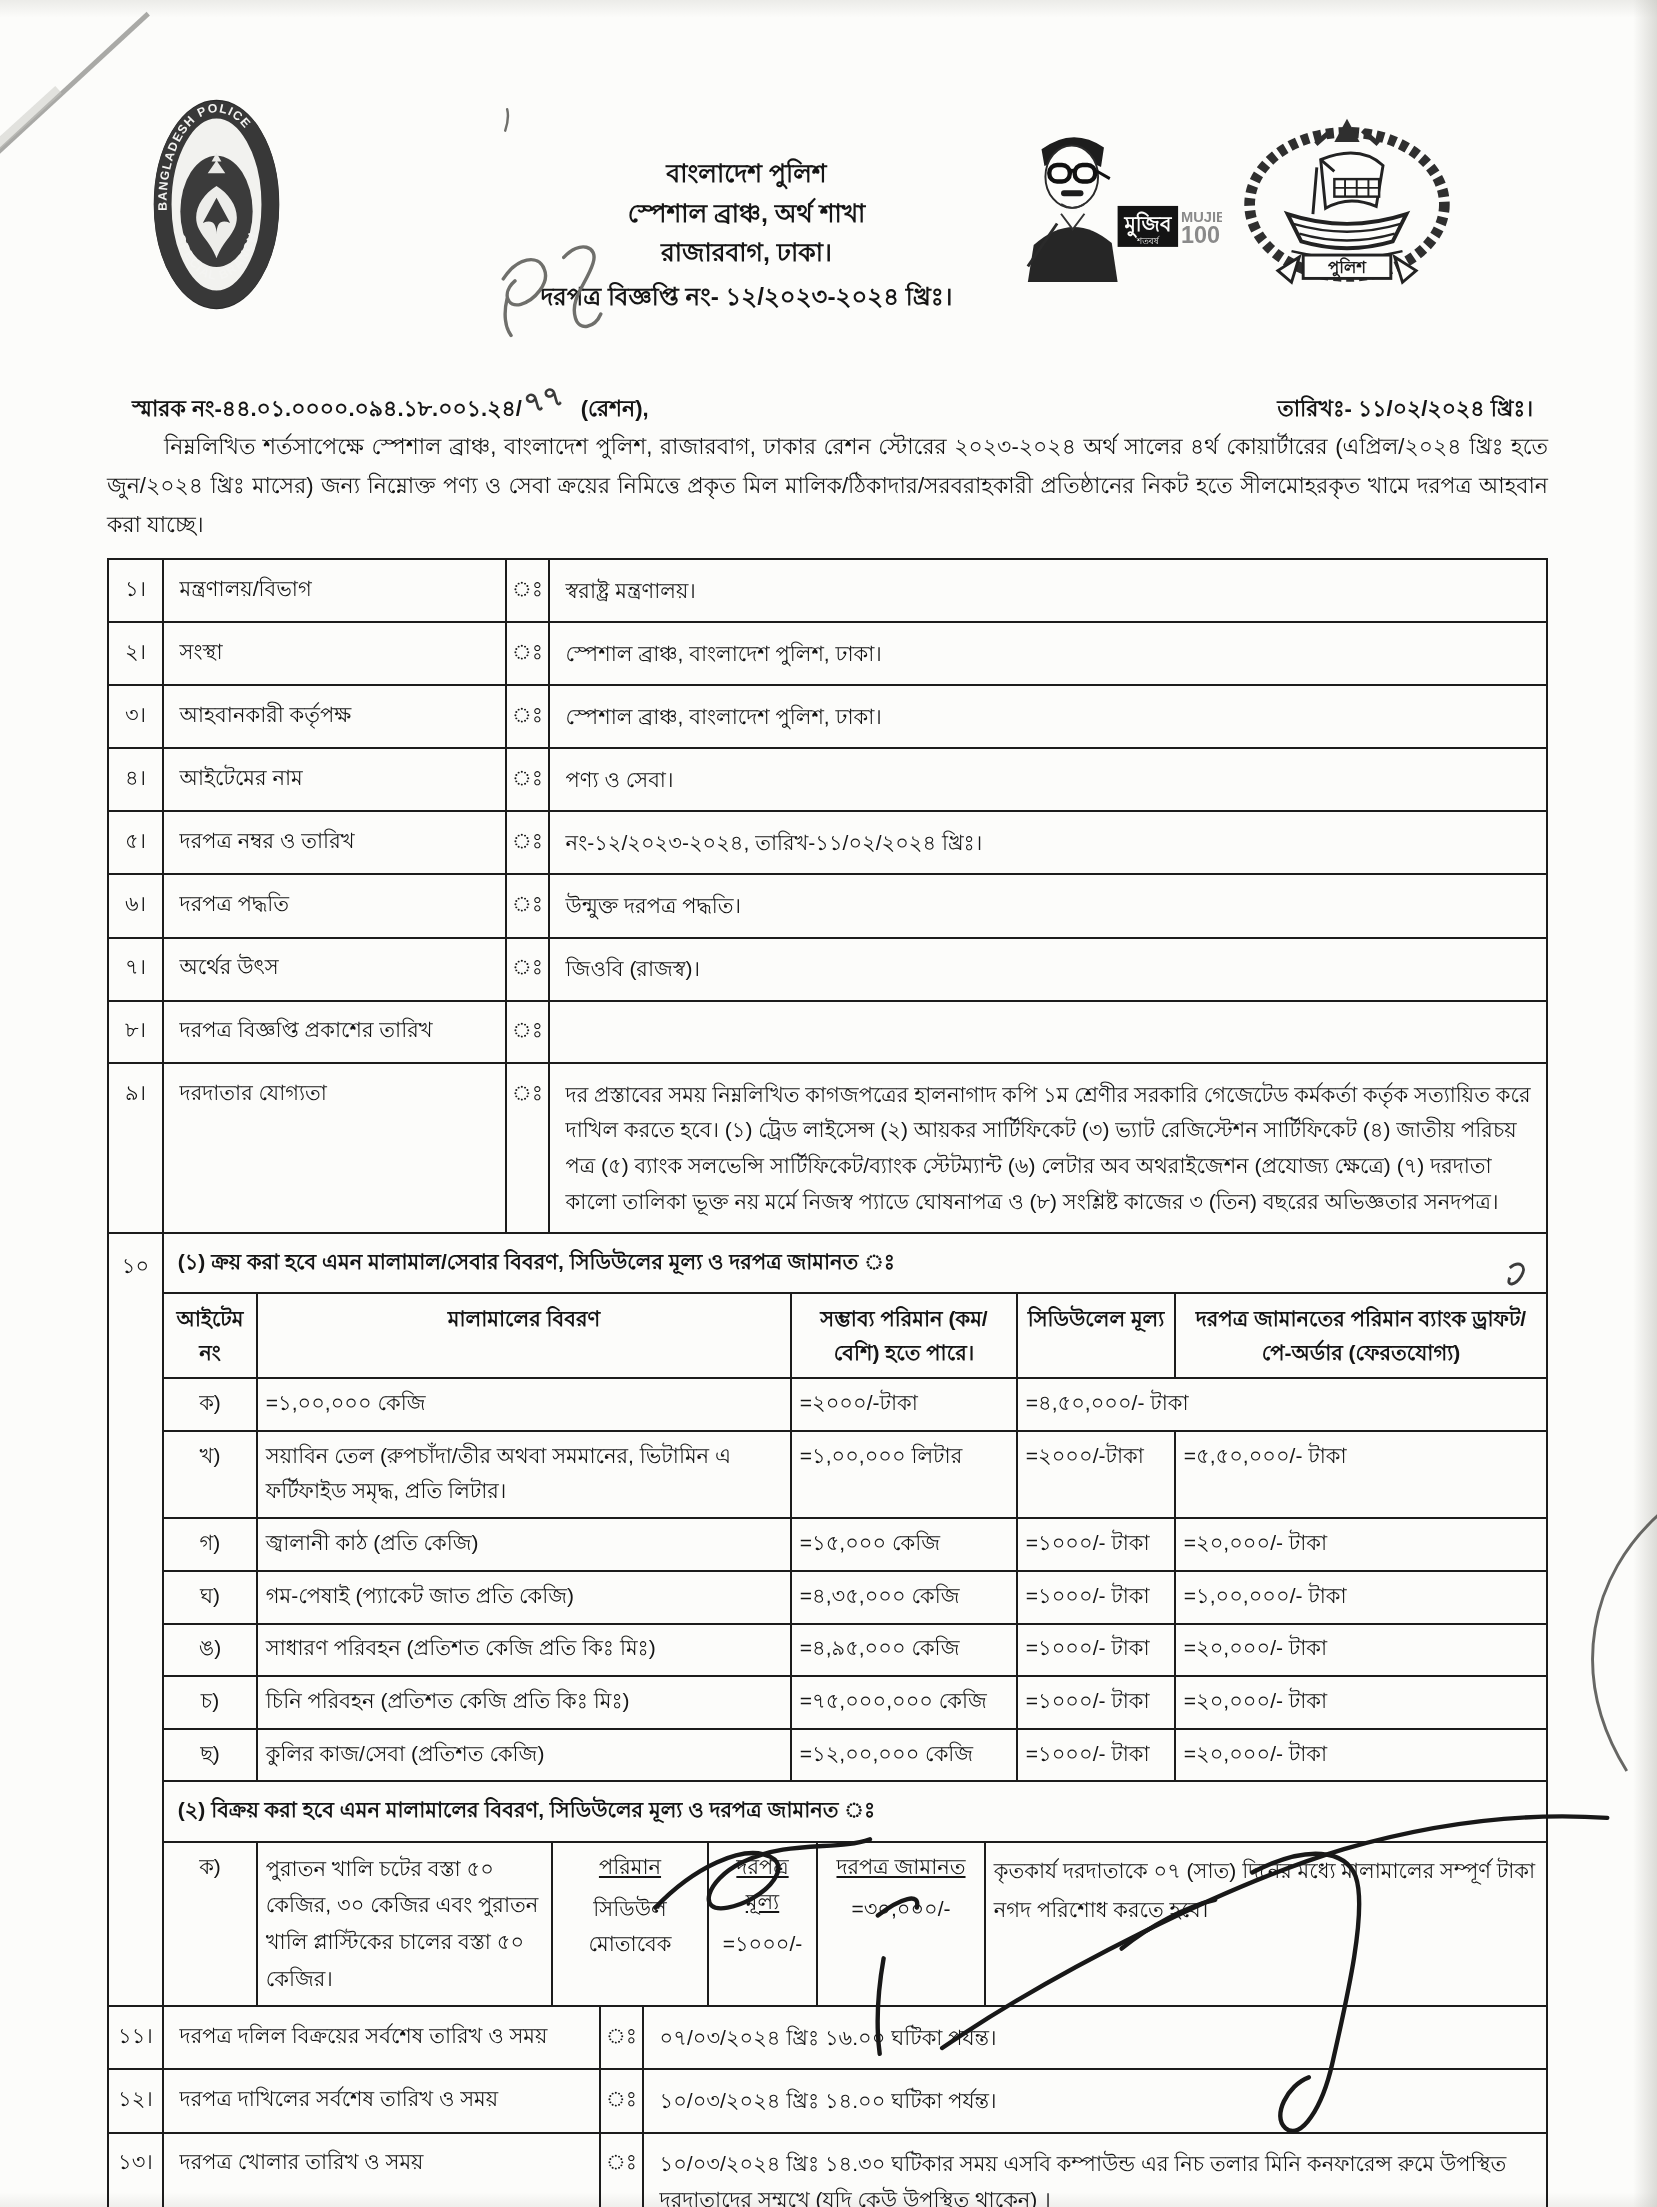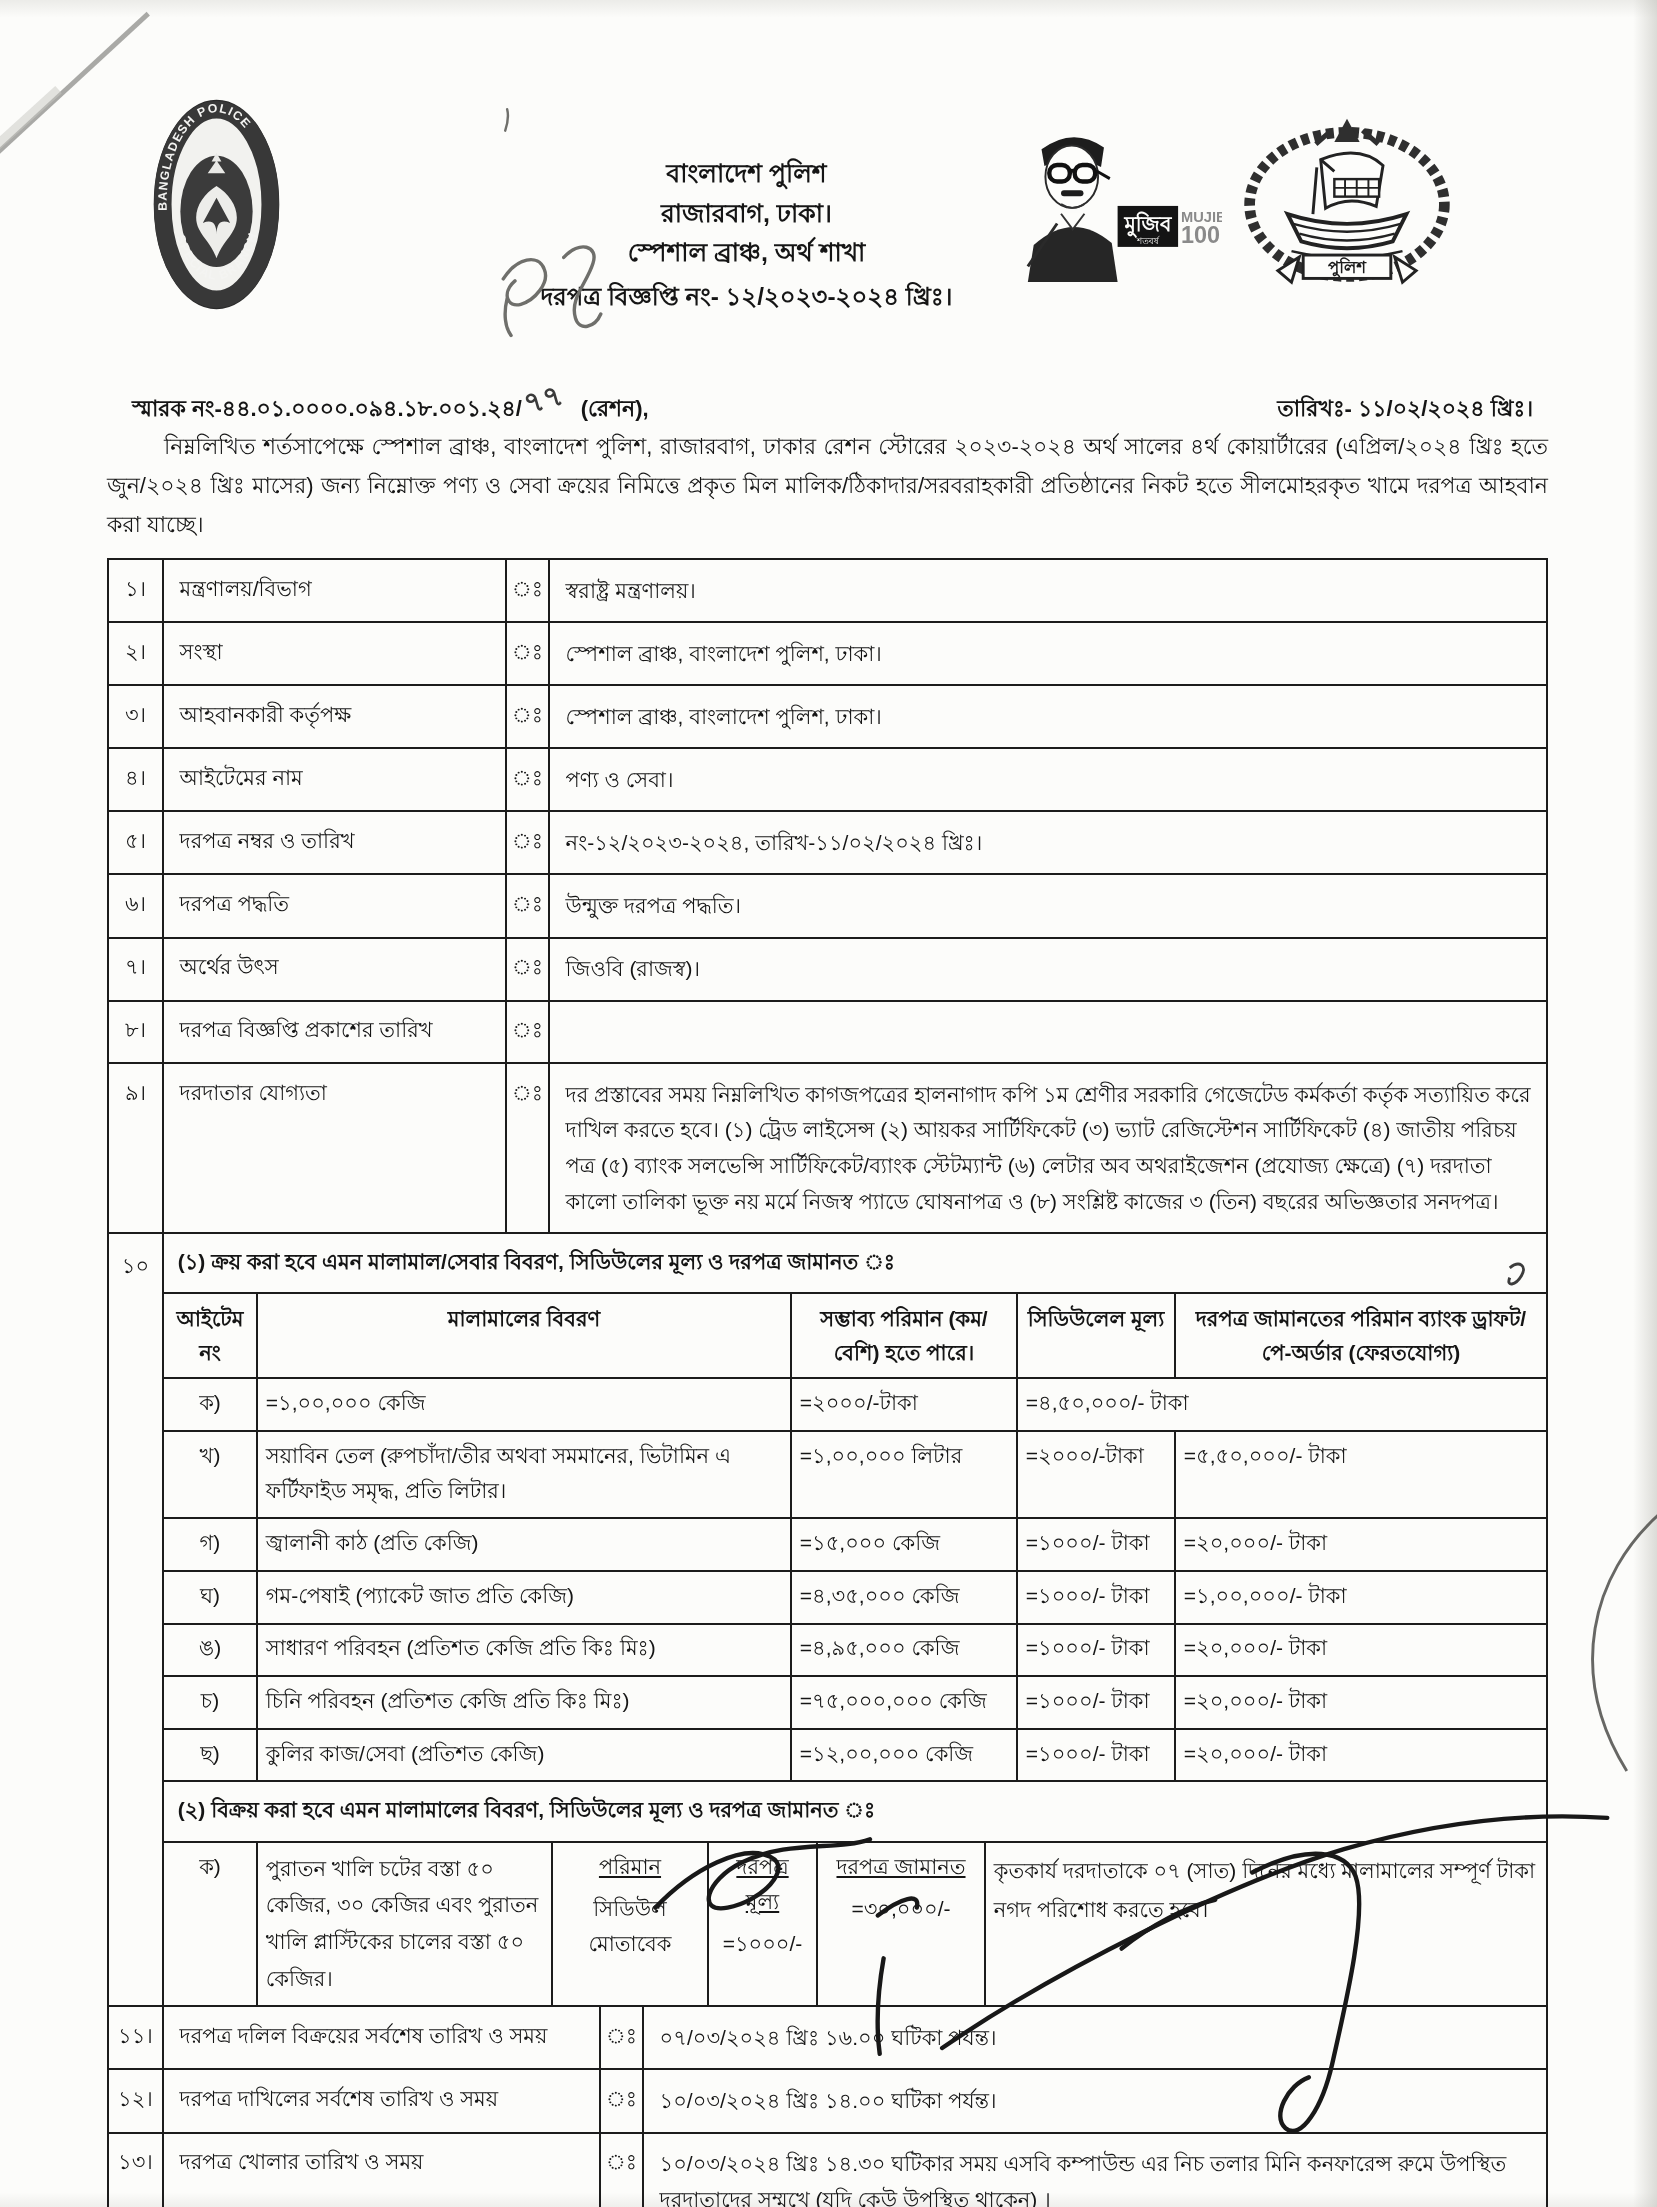--- a/index.html
+++ b/index.html
@@ -80,22 +80,22 @@
       </text>
       <path id="arcBot" d="M 22 132 A 47 86 0 0 0 110 132" fill="none"></path>
       <text font-size="12.5" fill="#f4f4f2" font-weight="bold" letter-spacing="1.4">
         <textPath href="#arcBot" startOffset="8%">SPECIAL BRANCH</textPath>
       </text>
     </svg>
   </div>
 
   <div class="center-head">
     <div class="l">বাংলাদেশ পুলিশ</div>
+    <div class="l">স্পেশাল ব্রাঞ্চ, অর্থ শাখা</div>
     <div class="l">রাজারবাগ, ঢাকা।</div>
-    <div class="l">স্পেশাল ব্রাঞ্চ, অর্থ শাখা</div>
     <div class="notice">দরপত্র বিজ্ঞপ্তি নং- ১২/২০২৩-২০২৪ খ্রিঃ।</div>
   </div>
 
   <div class="mujib">
     <svg width="200" height="166" viewBox="0 0 205 170">
       <path d="M20 30 q32 -24 64 -2 l-3 20 q-29 -14 -58 -1 z" fill="#1d1d1d"></path>
       <ellipse cx="51" cy="58" rx="27" ry="32" fill="#fdfdfb" stroke="#2a2a2a" stroke-width="2"></ellipse>
       <rect x="28" y="46" width="21" height="17" rx="8" fill="none" stroke="#111" stroke-width="4.5"></rect>
       <rect x="54" y="46" width="21" height="17" rx="8" fill="none" stroke="#111" stroke-width="4.5"></rect>
       <line x1="49" y1="52" x2="54" y2="52" stroke="#111" stroke-width="4"></line>

